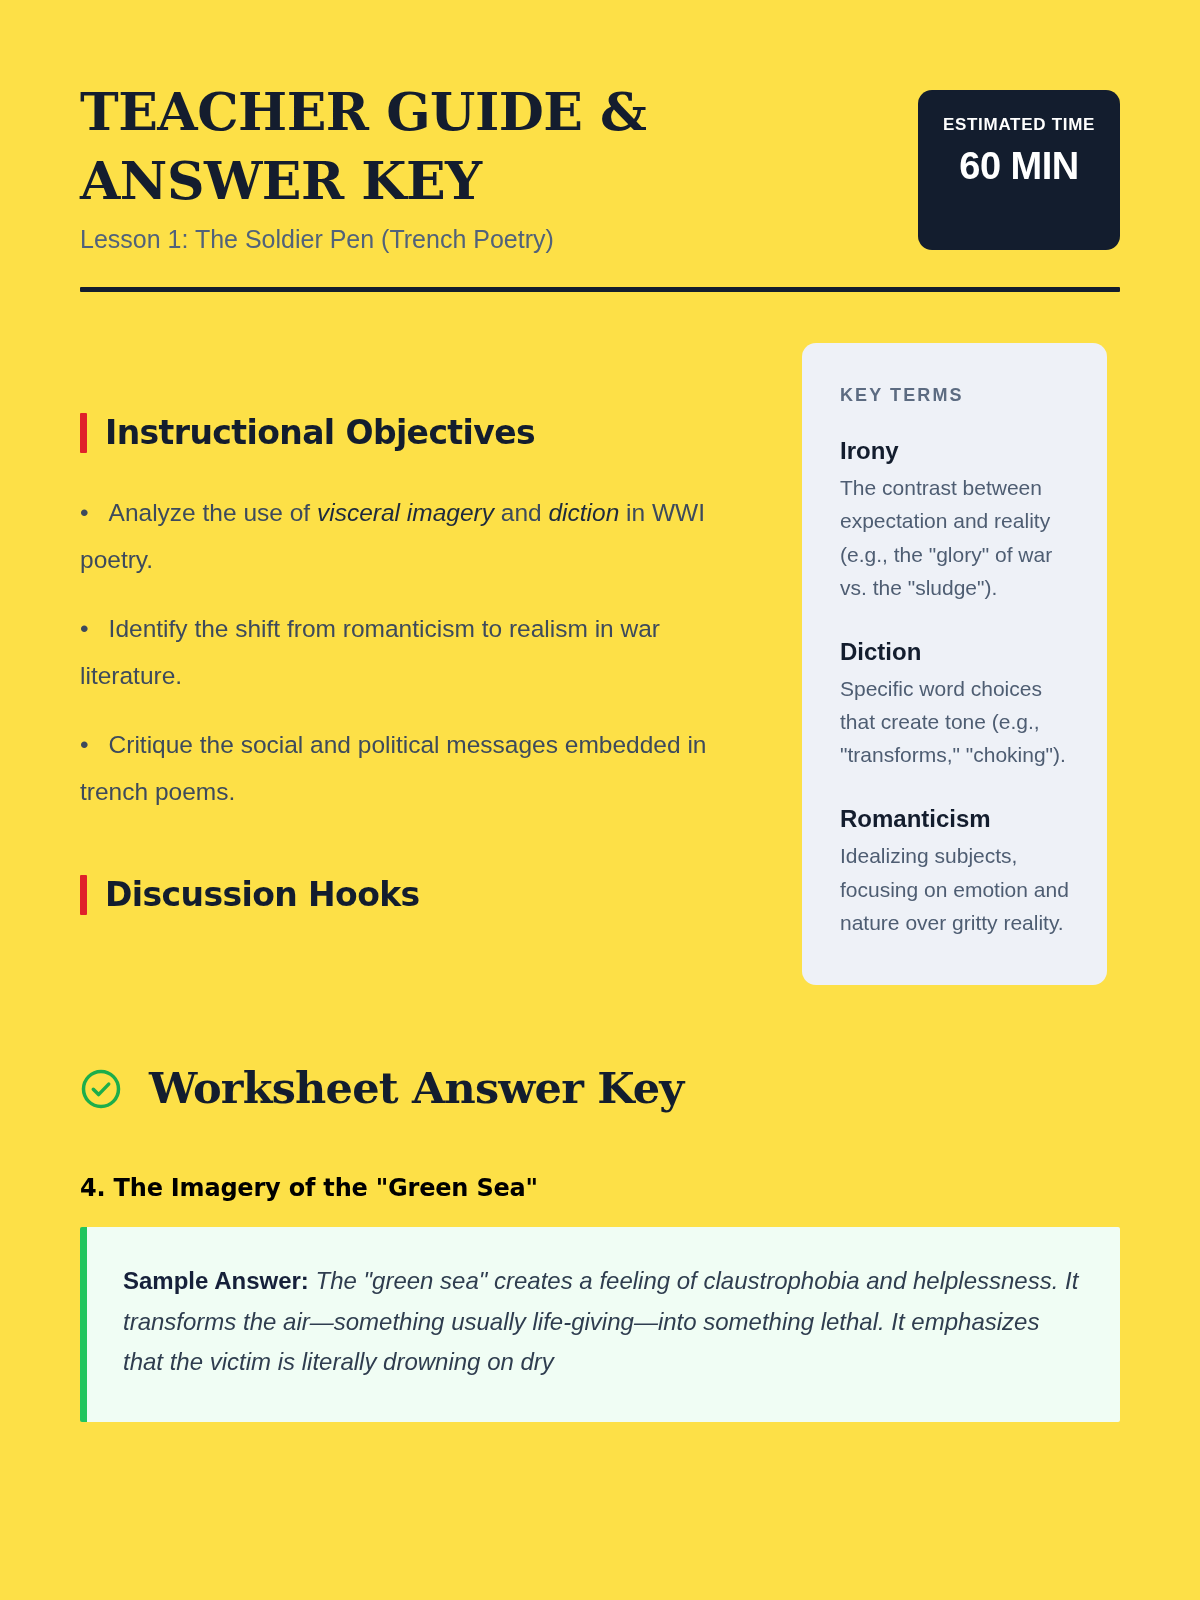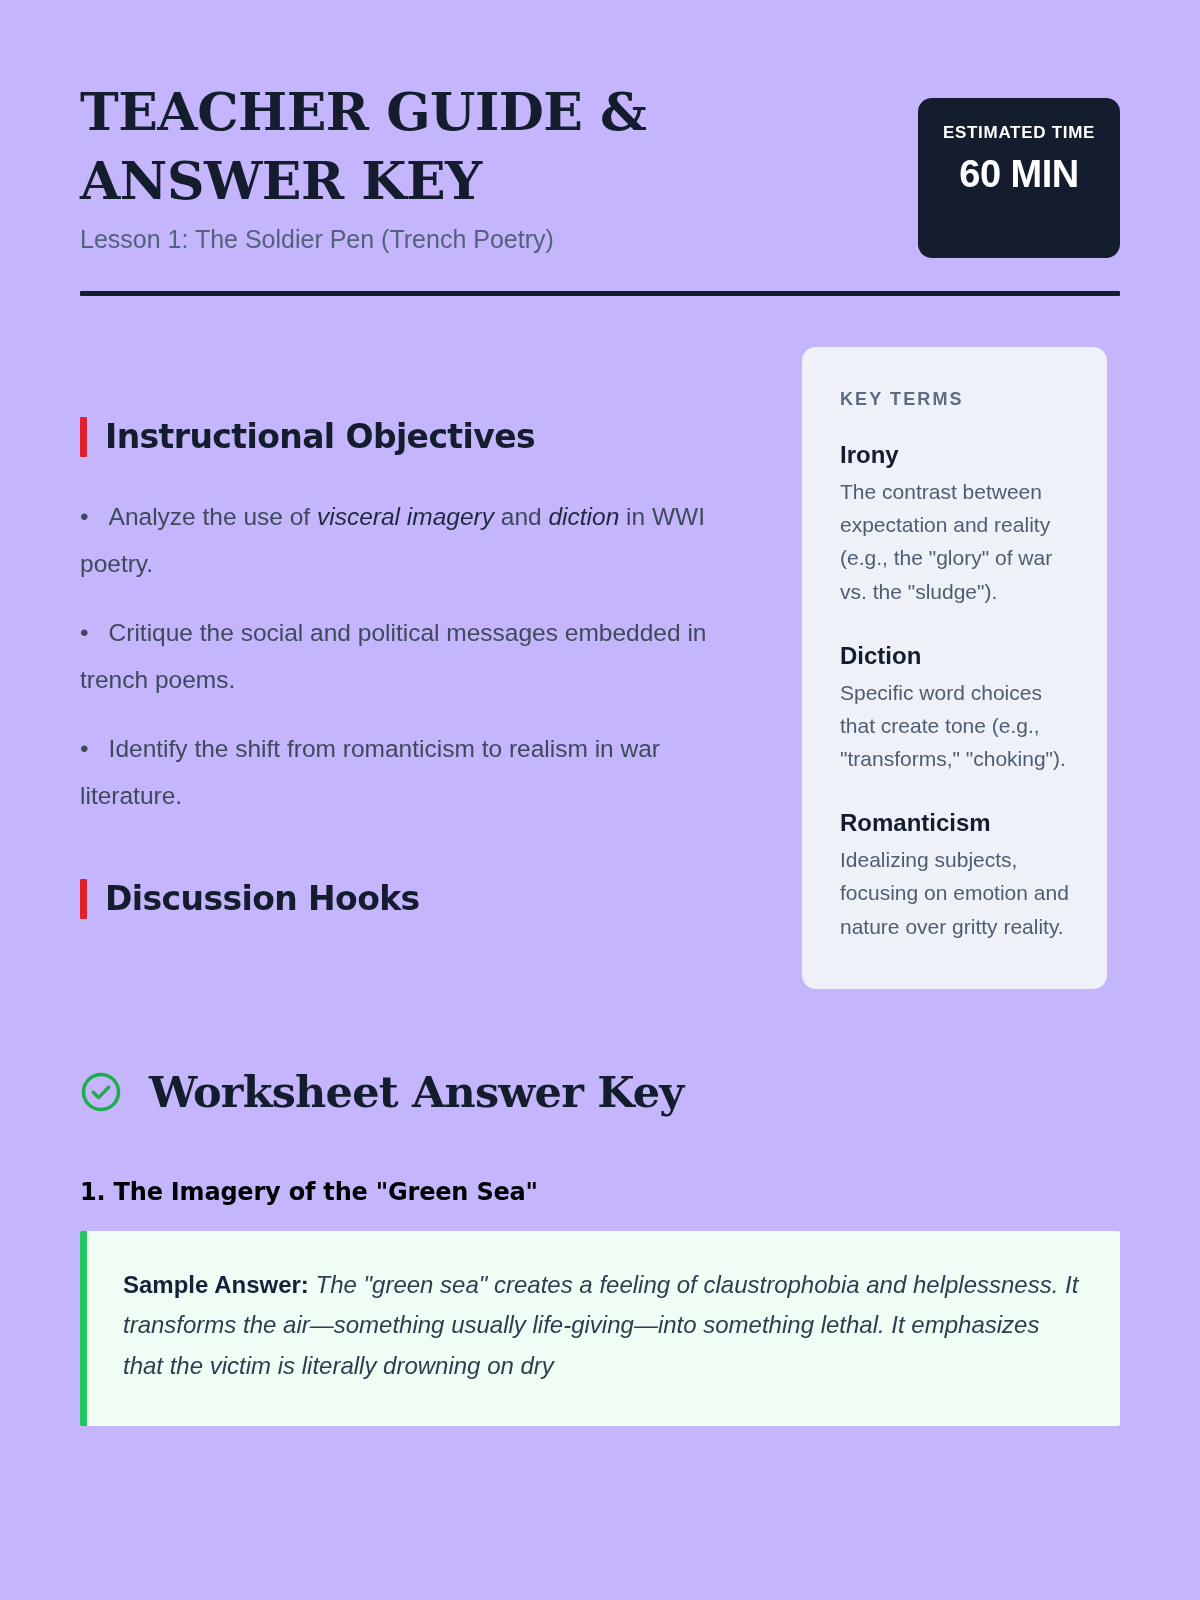--- a/index.html
+++ b/index.html
@@ -10,21 +10,21 @@
     background: #ffffff;
     font-family: "Liberation Sans", sans-serif;
     overflow: hidden;
   }
 
   .page {
     position: relative;
     width: 1200px;
     height: 1600px;
     padding: 0 80px;
-    background: #c4b5fd;
+    background: #fde047;
   }
 
   
   .header {
     display: flex;
     align-items: flex-start;
     justify-content: space-between;
     padding-top: 78px;
   }
 
@@ -44,21 +44,21 @@
     margin-top: 9px;
     font-size: 25px;
     line-height: 1.2;
     color: #51627a;
     font-weight: 400;
   }
 
   .time-badge {
     width: 202px;
     min-height: 160px;
-    margin-top: 20px;
+    margin-top: 12px;
     background: #131d2e;
     border-radius: 14px;
     color: #ffffff;
     text-align: center;
     padding: 22px 14px 24px;
     flex: none;
   }
 
   .time-badge-label {
     font-size: 17px;
@@ -263,22 +263,22 @@
 
     <div class="col-main">
 
       <div class="section-head">
         <span class="accent-bar"></span>
         <span class="section-head-text">Instructional Objectives</span>
       </div>
 
       <div class="bullets" id="objectives-list">
           <div class="bullet-item"><span class="bullet-dot">•</span><span>Analyze the use of </span><em>visceral imagery</em><span> and </span><em>diction</em><span> in WWI poetry.</span></div>
+          <div class="bullet-item"><span class="bullet-dot">•</span><span>Identify the shift from romanticism to realism in war literature.</span></div>
           <div class="bullet-item"><span class="bullet-dot">•</span><span>Critique the social and political messages embedded in trench poems.</span></div>
-          <div class="bullet-item"><span class="bullet-dot">•</span><span>Identify the shift from romanticism to realism in war literature.</span></div>
         </div>
 
       <div class="hooks-wrap">
         <div class="section-head">
           <span class="accent-bar"></span>
           <span class="section-head-text">Discussion Hooks</span>
         </div>
 
       </div>
     </div>
@@ -307,20 +307,20 @@
   <div class="answer-key">
     <div class="answer-key-head">
       <svg class="check-icon" viewBox="0 0 24 24" fill="none">
         <circle cx="12" cy="12" r="10" stroke="#1cae4b" stroke-width="2"></circle>
         <path d="M7.6 12.2l3 3 5.8-6" stroke="#1cae4b" stroke-width="2" stroke-linecap="round" stroke-linejoin="round"></path>
       </svg>
       <span class="answer-key-title">Worksheet Answer Key</span>
     </div>
 
     <div id="answer-entries">
-        <div class="qa-question">1. The Imagery of the "Green Sea"</div>
+        <div class="qa-question">4. The Imagery of the "Green Sea"</div>
         <div class="answer-box">
           <div class="answer-text"><b>Sample Answer:</b><span> The "green sea" creates a feeling of claustrophobia and helplessness. It transforms the air—something usually life-giving—into something lethal. It emphasizes that the victim is literally drowning on dry</span></div>
         </div>
       </div>
   </div>
 
 </div>
 
 </body></html>

